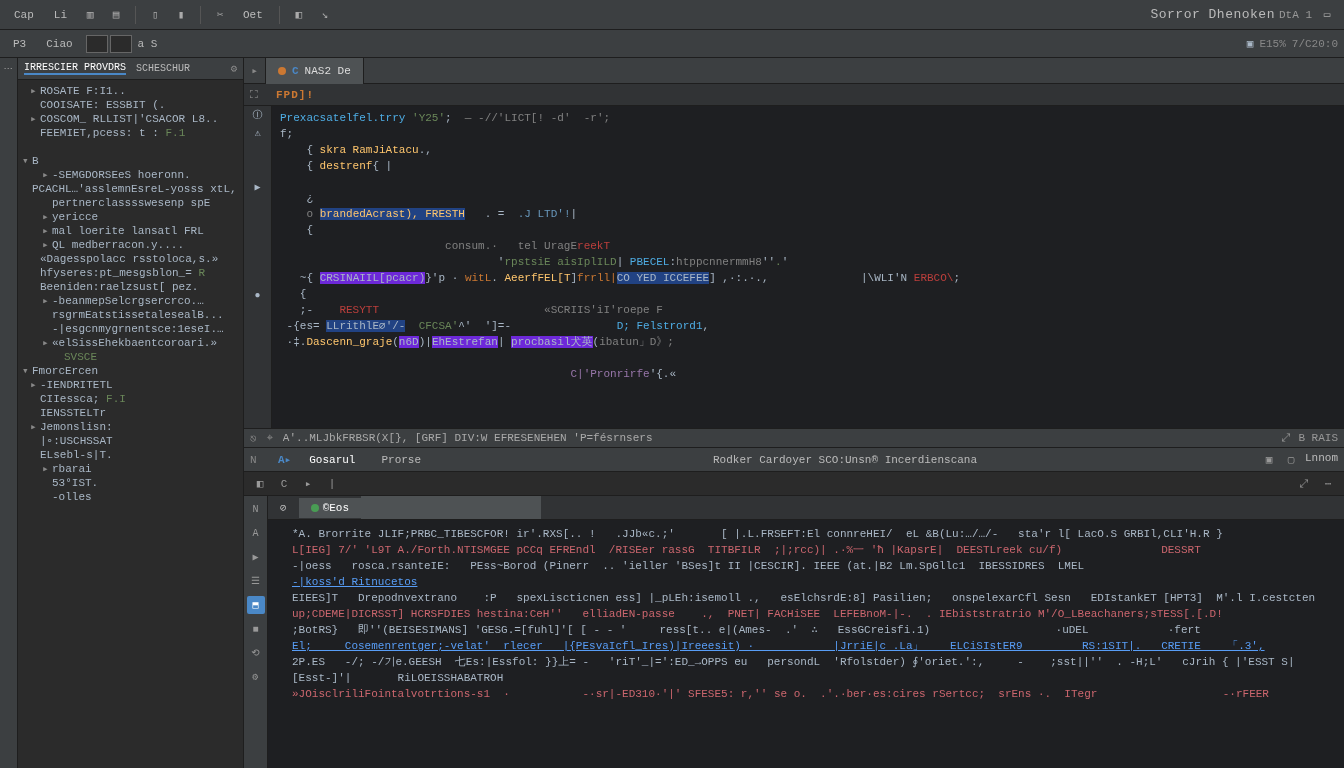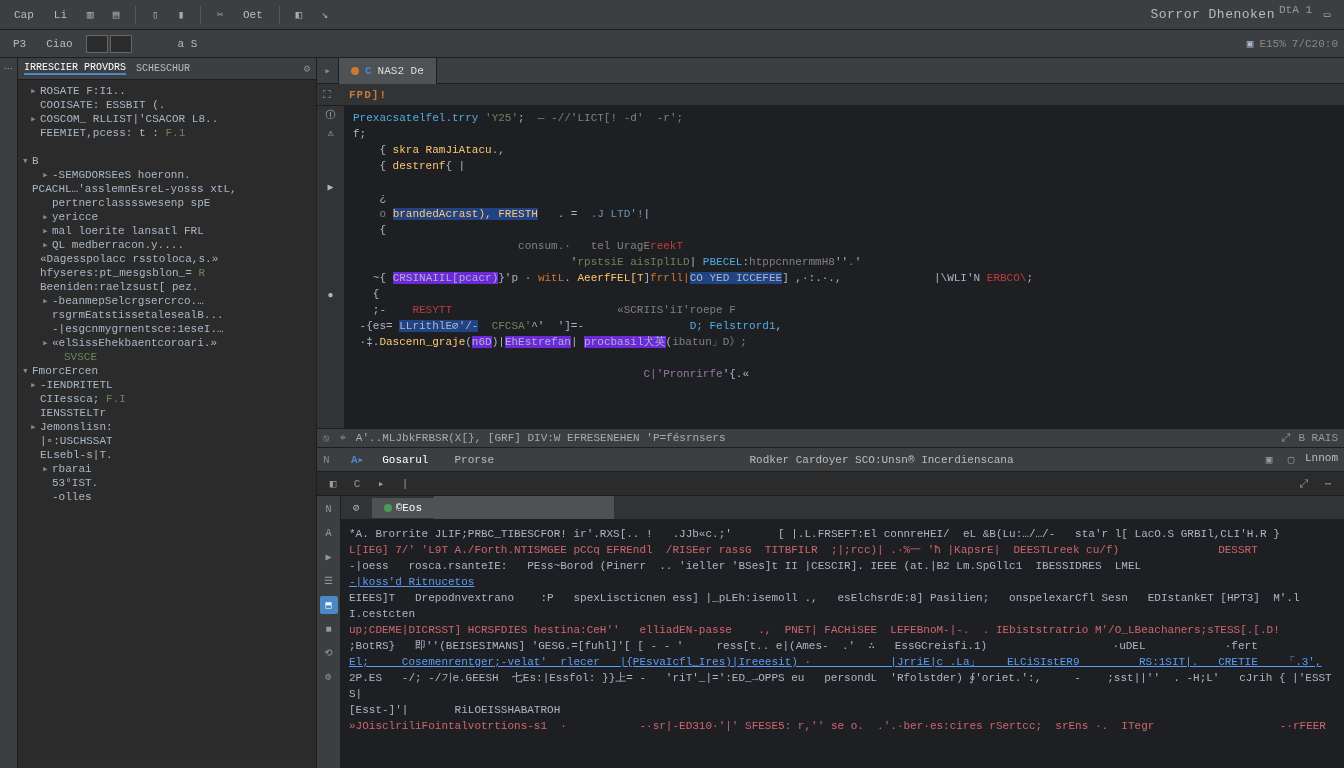--- a/index.html
+++ b/index.html
@@ -4,40 +4,40 @@
 <style>
 *{margin:0;padding:0;box-sizing:border-box;font-family:Consolas,'Courier New',monospace;font-size:11px;user-select:none}
 html,body{width:1344px;height:768px;overflow:hidden;background:#2b2b2b;color:#a9b7c6}
 
 
 .menubar{height:30px;background:#3c3f41;display:flex;align-items:center;padding:0 6px;gap:4px;border-bottom:1px solid #1e1e1e}
 .menubar .mi{padding:3px 8px;color:#bbb;cursor:pointer}
 .menubar .sep{width:1px;height:18px;background:#555;margin:0 4px}
 .menubar .icon-btn{width:22px;height:22px;display:flex;align-items:center;justify-content:center;color:#aaa;cursor:pointer}
 .menubar .title{flex:1;text-align:right;color:#bbb;font-size:13px;letter-spacing:.5px}
-.menubar .right-group{display:flex;align-items:flex-start;gap:4px}
+.menubar .right-group{display:flex;align-items:center;gap:4px}
 
 
 .toolbar{height:28px;background:#3c3f41;display:flex;align-items:center;padding:0 6px;gap:6px;border-bottom:1px solid #1e1e1e}
 .toolbar .tb-btn{padding:2px 6px;color:#bbb;cursor:pointer;border:1px solid transparent;border-radius:2px}
 .toolbar .view-icons{display:flex;gap:2px}
 .toolbar .view-icons div{width:22px;height:18px;border:1px solid #666;background:#2b2b2b;cursor:pointer}
-.toolbar .crumb{color:#bbb;margin-left:40px}
+.toolbar .crumb{color:#bbb;}
 .toolbar .spacer{flex:1}
 .toolbar .meta{color:#888}
 
 
 .workspace{display:flex;height:calc(100% - 58px);width:100%}
 
 
 .left-gutter{width:18px;background:#3c3f41;border-right:1px solid #1e1e1e;display:flex;flex-direction:column;align-items:center;padding-top:6px;gap:20px}
 .left-gutter span{writing-mode:vertical-rl;transform:rotate(180deg);font-size:9px;color:#999;cursor:pointer}
 
 
-.project-panel{width:299px;background:#2b2b2b;border-right:1px solid #1e1e1e;display:flex;flex-direction:column;overflow:hidden}
+.project-panel{width:226px;background:#2b2b2b;border-right:1px solid #1e1e1e;display:flex;flex-direction:column;overflow:hidden}
 .panel-header{height:22px;background:#3c3f41;display:flex;align-items:center;padding:0 6px;gap:10px;border-bottom:1px solid #1e1e1e}
 .panel-header .tab{color:#bbb;font-size:10px;cursor:pointer}
 .panel-header .tab.active{color:#fff;border-bottom:2px solid #4a88c7}
 .panel-header .gear{margin-left:auto;color:#888;cursor:pointer}
 .tree{flex:1;overflow:auto;padding:4px 2px;font-size:10px;line-height:14px}
 .tree .tn{white-space:nowrap;color:#9aa;padding:0 2px;cursor:pointer;overflow:hidden;text-overflow:ellipsis}
 .tree .tn .arrow{color:#888;display:inline-block;width:10px}
 .tree .tn .fname{color:#a9b7c6}
 .tree .tn .annot{color:#6a8759}
 .tree .d1{padding-left:10px}.tree .d2{padding-left:22px}.tree .d3{padding-left:34px}
@@ -85,21 +85,21 @@
 .bp-left-rail{width:24px;background:#3c3f41;border-right:1px solid #1e1e1e;display:flex;flex-direction:column;align-items:center;padding-top:4px;gap:6px}
 .bp-left-rail div{width:18px;height:18px;display:flex;align-items:center;justify-content:center;color:#999;cursor:pointer;font-size:10px}
 .bp-left-rail .sel{background:#4a88c7;color:#fff;border-radius:2px}
 
 .bp-sub-tabs{height:24px;background:#313335;display:flex;align-items:center;border-bottom:1px solid #1e1e1e}
 .bp-sub-tabs .stab{padding:4px 12px;color:#bbb;cursor:pointer;display:flex;align-items:center;gap:4px}
 .bp-sub-tabs .stab.active{background:#4e5254;color:#fff}
 .bp-sub-tabs .dot-g{width:8px;height:8px;background:#499c54;border-radius:50%}
 
 .bp-content{flex:1;display:flex;flex-direction:column;min-width:0}
-.console{flex:1;padding:6px 8px;font-size:10.5px;line-height:16px;overflow:hidden;white-space:pre-wrap;color:#a9b7c6}
+.console{flex:1;padding:6px 24px;font-size:10.5px;line-height:16px;overflow:hidden;white-space:pre-wrap;color:#a9b7c6}
 .console .c-err{color:#cc666e}.console .c-link{color:#589df6;text-decoration:underline}
 
 
 ::-webkit-scrollbar{width:10px;height:10px}
 ::-webkit-scrollbar-track{background:#2b2b2b}
 ::-webkit-scrollbar-thumb{background:#555;border-radius:2px}
 </style>
 </head>
 <body>
 

